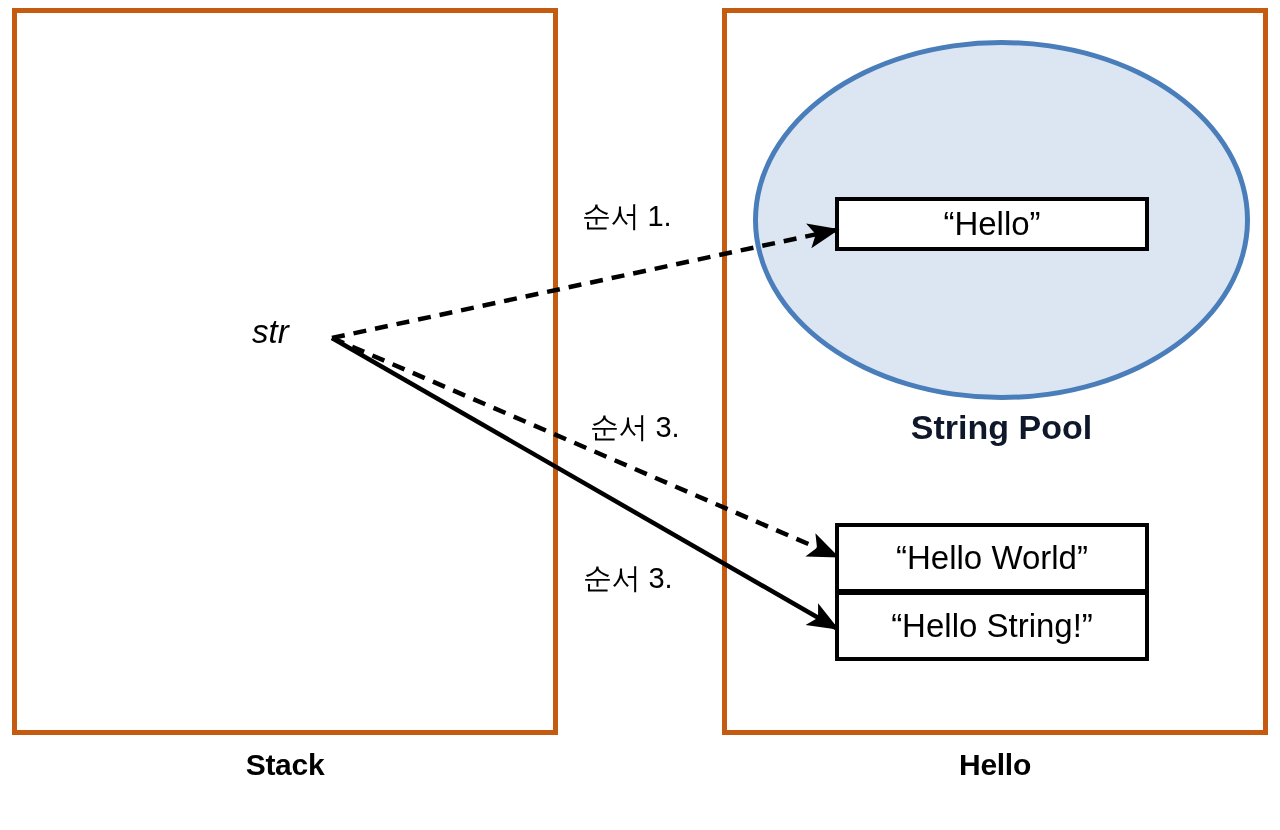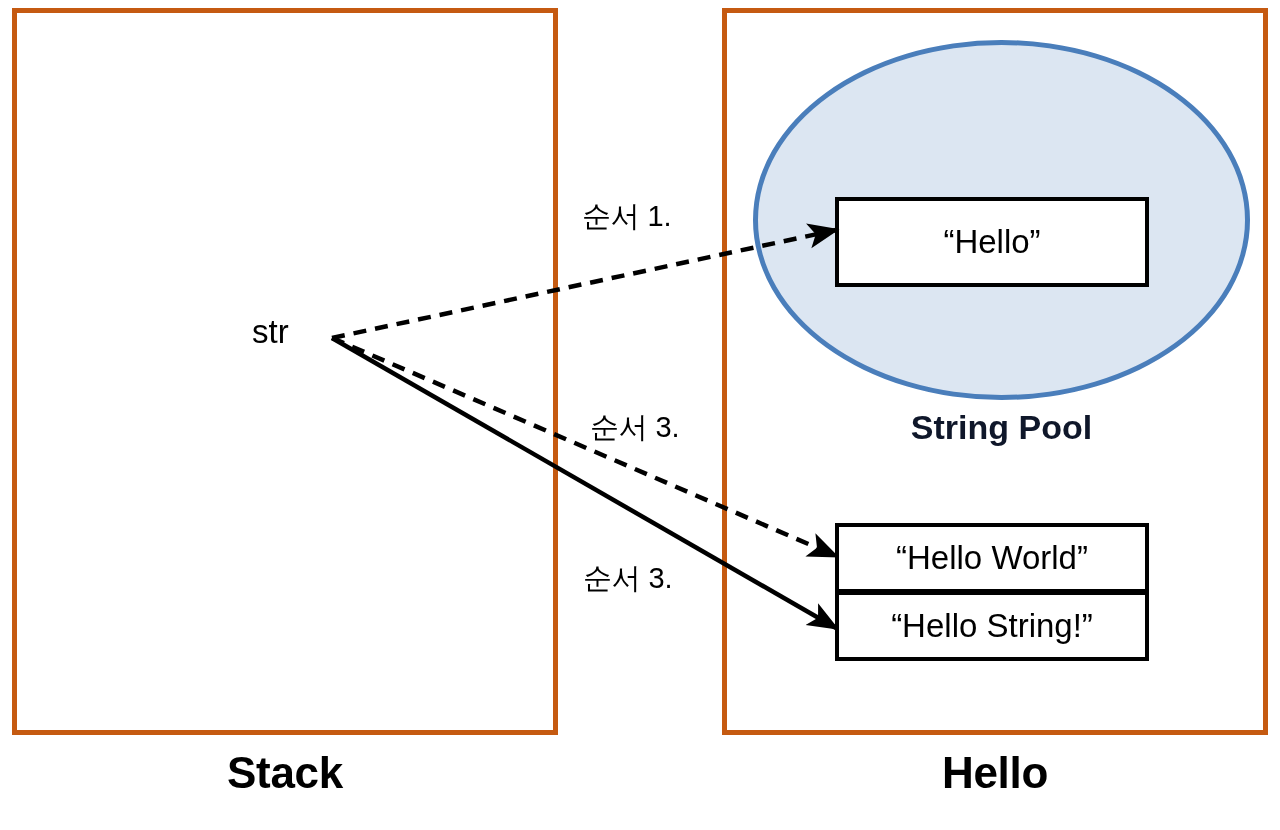--- a/index.html
+++ b/index.html
@@ -24,21 +24,21 @@
     box-sizing: border-box;
     border: 5px solid #C55A11;
     background: transparent;
   }
   #stack-frame { left: 12px;  top: 8px; width: 546px;  height: 727px; }
   #heap-frame  { left: 722px; top: 8px; width: 546px;  height: 727px; }
 
   .region-caption {
     position: absolute;
     font-weight: bold;
-    font-size: 44px;
+    font-size: 30px;
     color: #000000;
     text-align: center;
     white-space: nowrap;
     letter-spacing: -0.3px;
   }
   #stack-caption { left: 12px;  top: 748px; width: 546px; }
   #heap-caption  { left: 722px; top: 748px; width: 546px; }
 
   
   #string-pool-ellipse {
@@ -70,32 +70,33 @@
     box-sizing: border-box;
     border: 4px solid #000000;
     background: #ffffff;
     display: flex;
     align-items: center;
     justify-content: center;
     font-size: 33px;
     color: #000000;
     white-space: nowrap;
   }
-  #pool-box-hello      { left: 835px; top: 197px; width: 314px; height: 90px; }
+  #pool-box-hello      { left: 835px; top: 197px; width: 314px; height: 54px; }
   #heap-box-helloworld { left: 835px; top: 523px; width: 314px; height: 70px; }
   #heap-box-helloworldbang { left: 835px; top: 591px; width: 314px; height: 70px; }
 
   
   #stack-var-str {
     position: absolute;
     left: 252px;
     top: 313px;
     font-size: 33px;
     color: #000000;
     white-space: nowrap;
+    font-style: italic;
   }
 
   
   #arrow-layer {
     position: absolute;
     left: 0;
     top: 0;
     width: 1280px;
     height: 830px;
     pointer-events: none;

